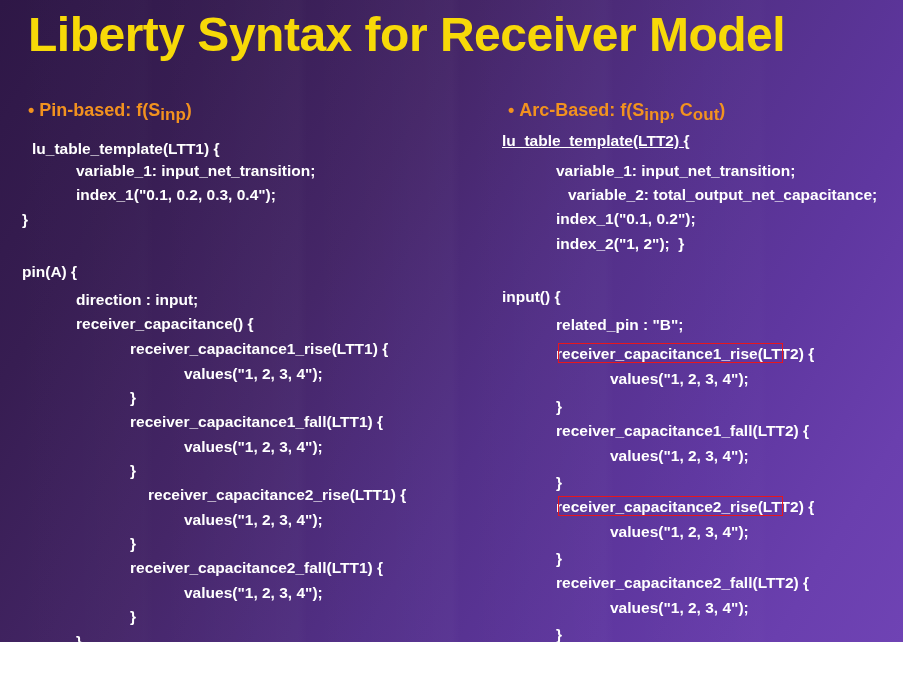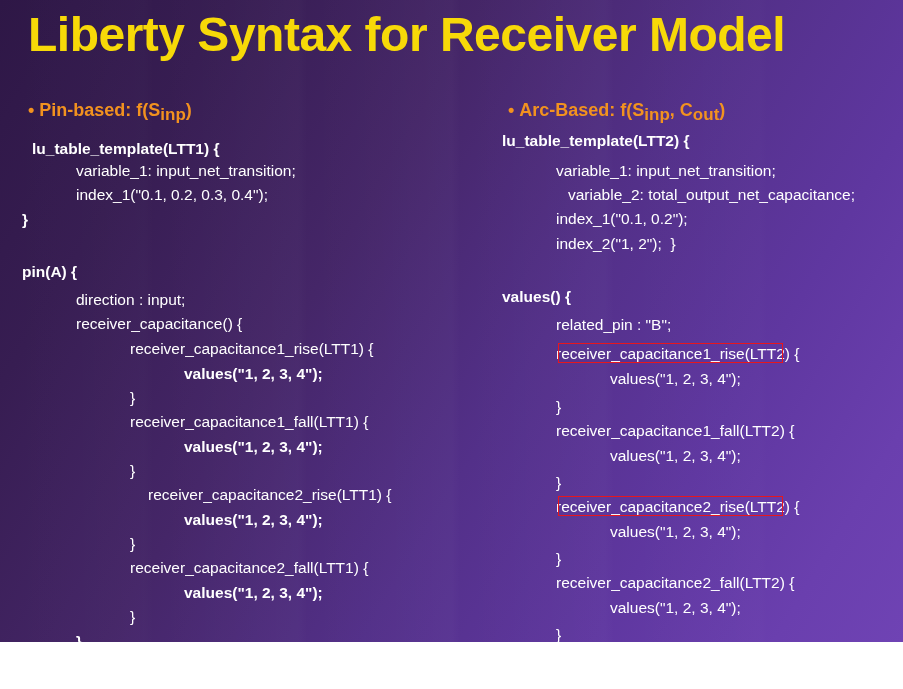--- a/index.html
+++ b/index.html
@@ -93,20 +93,21 @@
     top: 4px;
   }
 
   .code-line {
     position: absolute;
     white-space: pre;
     color: #ffffff;
     font-size: 15.5px;
     line-height: 20px;
     font-family: "Liberation Sans", sans-serif;
+    font-weight: bold;
   }
   .code-line.b { font-weight: bold; }
 
   .hl-box {
     position: absolute;
     border: 1.5px solid #e8161d;
     box-sizing: border-box;
     z-index: 4;
     pointer-events: none;
     background: transparent;
@@ -150,26 +151,26 @@
       </div>
   </div>
 
   <div class="column" id="col-right">
 
     <div class="bullet-head" id="right-head" style="left:28px; top:99px;">
       <span class="dot">•</span><span>Arc-Based: f(S</span><sub>inp</sub><span>, C</span><sub>out</sub><span>)</span>
     </div>
 
     <div id="right-code">
-        <div class="code-line b" style="left: 22px; top: 131px;">lu_table_template(LTT2) {</div>
+        <div class="code-line b" style="left: 22px; top: 131px; text-decoration: underline;">lu_table_template(LTT2) {</div>
         <div class="code-line" style="left: 76px; top: 161px;">variable_1: input_net_transition;</div>
         <div class="code-line" style="left: 88px; top: 185px;">variable_2: total_output_net_capacitance;</div>
         <div class="code-line" style="left: 76px; top: 209px;">index_1("0.1, 0.2");</div>
         <div class="code-line" style="left: 76px; top: 234px;">index_2("1, 2");  }</div>
-        <div class="code-line b" style="left: 22px; top: 287px;">values() {</div>
+        <div class="code-line b" style="left: 22px; top: 287px;">input() {</div>
         <div class="code-line" style="left: 76px; top: 315px;">related_pin : "B";</div>
         <div class="code-line" style="left: 76px; top: 344px; text-align: center;">receiver_capacitance1_rise(LTT2) {</div>
         <div class="code-line" style="left: 130px; top: 369px;">values("1, 2, 3, 4");</div>
         <div class="code-line" style="left: 76px; top: 397px;">}</div>
         <div class="code-line" style="left: 76px; top: 421px;">receiver_capacitance1_fall(LTT2) {</div>
         <div class="code-line" style="left: 130px; top: 446px;">values("1, 2, 3, 4");</div>
         <div class="code-line" style="left: 76px; top: 473px;">}</div>
         <div class="code-line" style="left: 76px; top: 497px; text-align: right;">receiver_capacitance2_rise(LTT2) {</div>
         <div class="code-line" style="left: 130px; top: 522px;">values("1, 2, 3, 4");</div>
         <div class="code-line" style="left: 76px; top: 549px;">}</div>

